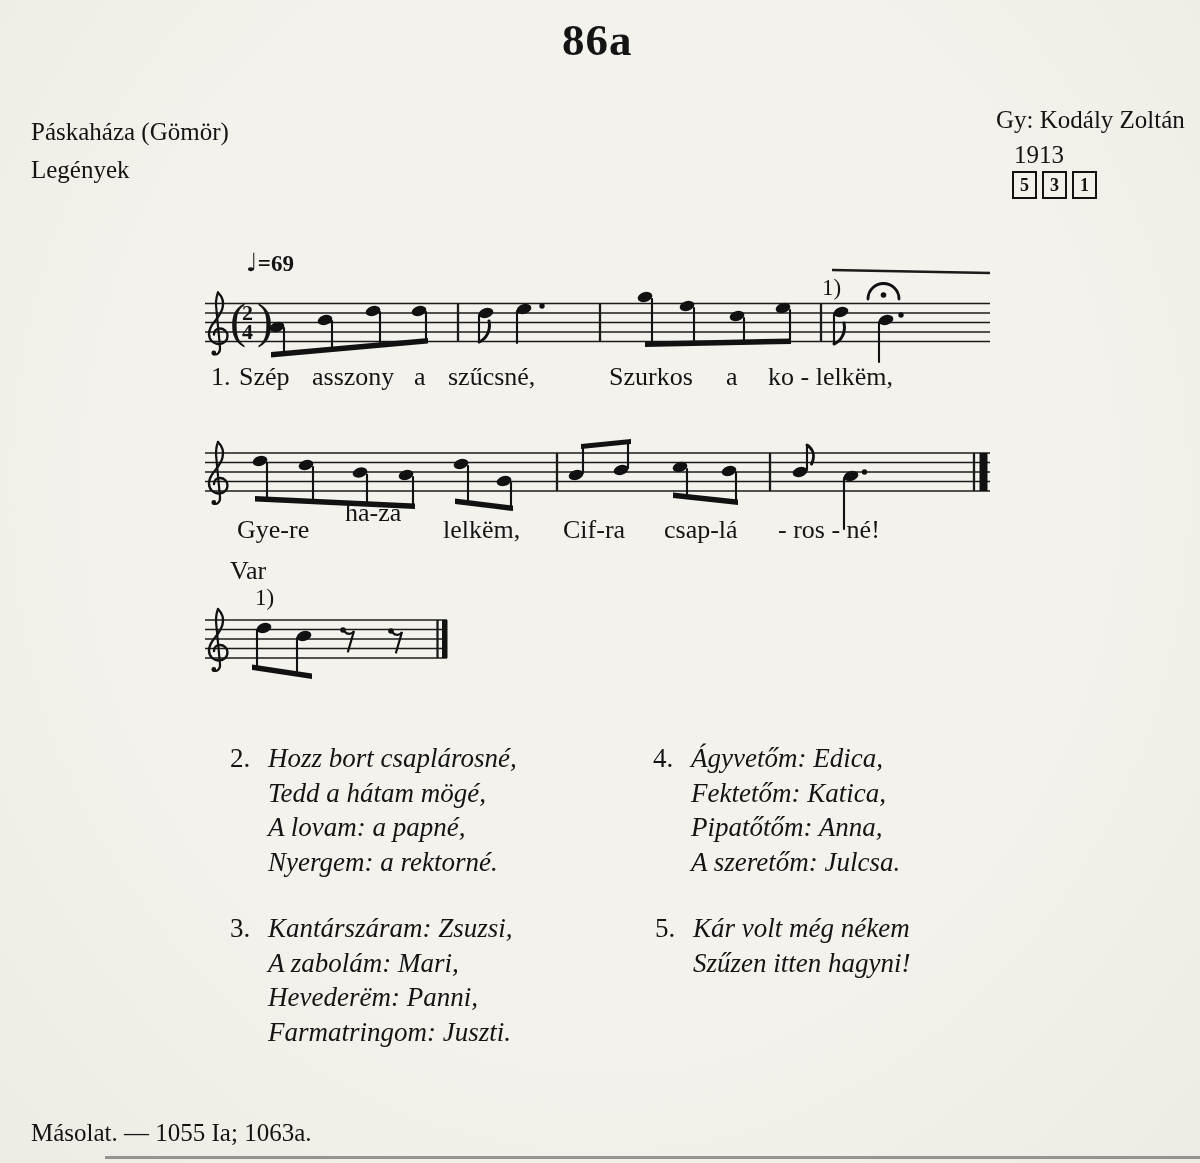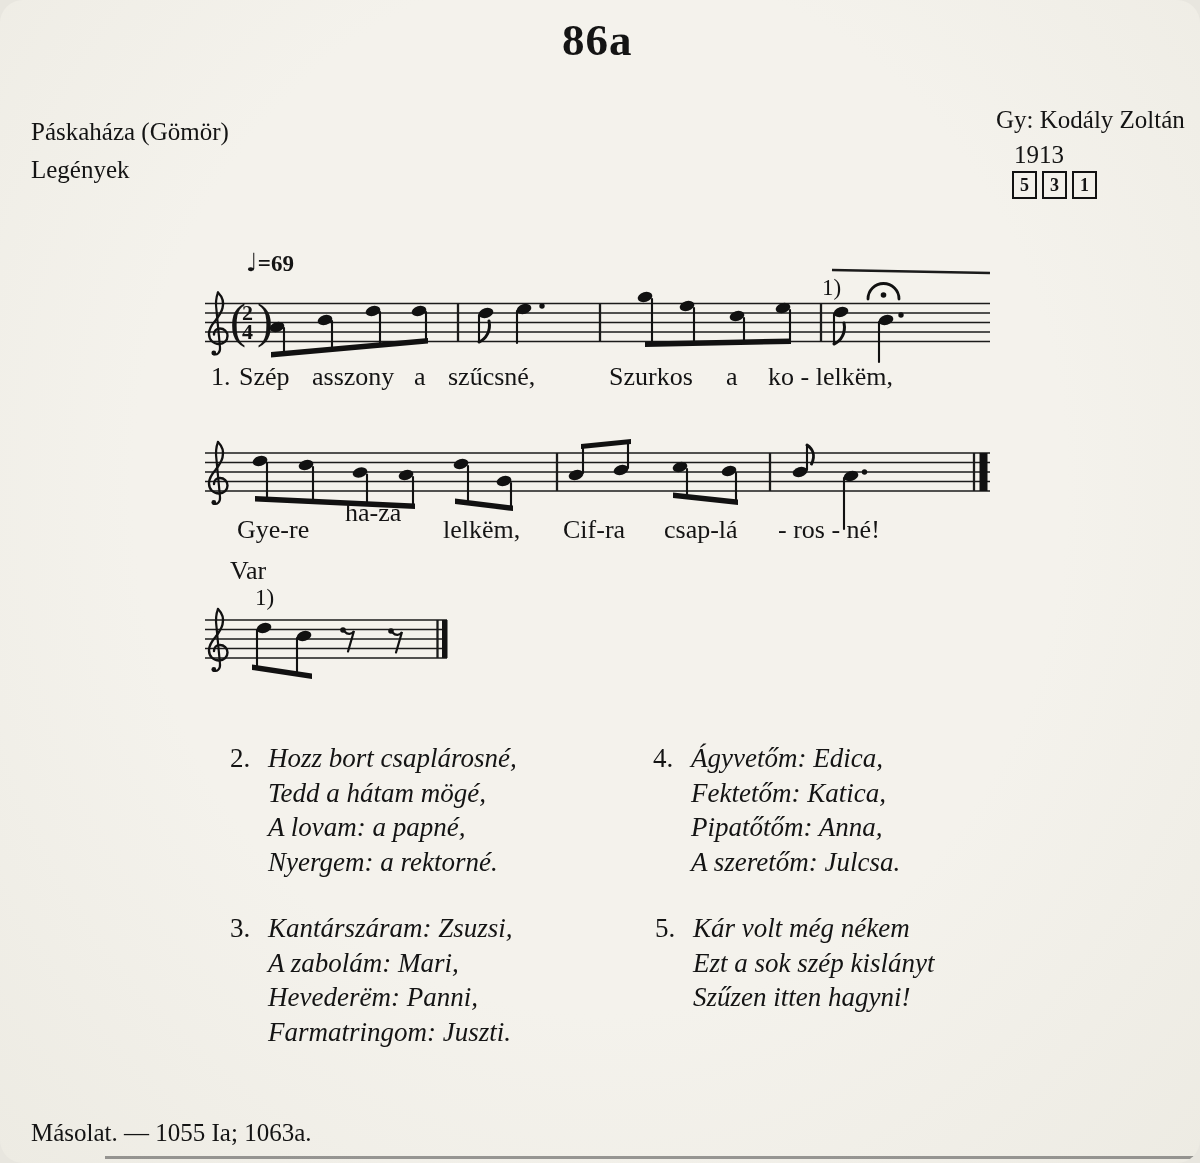--- a/index.html
+++ b/index.html
@@ -1,21 +1,20 @@
 <!DOCTYPE html>
 <html><head>
 <meta charset="utf-8">
 <style>
   html,body{margin:0;padding:0;background:#e8e6df;}
   .page{
     position:relative; width:1200px; height:1163px; overflow:hidden;
     background:radial-gradient(ellipse at 50% 42%, #f4f2ec 55%, #edebe3 100%);
     font-family:"Liberation Serif","DejaVu Serif",serif;
     color:#141414;
-    border-radius:23px;
   }
   .abs{position:absolute;}
   .title{font-size:45px; font-weight:bold; letter-spacing:1px;}
   .hdr{font-size:25px;}
   .boxrow{display:flex; gap:5px;}
   .cadence-box{
     width:21px; height:24px; border:2.5px solid #121212;
     display:flex; align-items:center; justify-content:center;
     font-size:18px; font-weight:bold; line-height:1;
   }
@@ -263,21 +262,20 @@
       <div>Ágyvetőm: Edica,</div>
       <div>Fektetőm: Katica,</div>
       <div>Pipatőtőm: Anna,</div>
       <div>A szeretőm: Julcsa.</div>
     </div>
   </div>
   <div class="verse" style="left:655px; top:911px;">
     <span class="vnum">5.</span>
     <div class="vlines">
       <div>Kár volt még nékem</div>
-      <div>Ezt a sok szép kislányt</div>
       <div>Szűzen itten hagyni!</div>
     </div>
   </div>
 
   <div class="abs footnote" style="left:31px; top:1119px;">Másolat. — 1055 Ia; 1063a.</div>
 
   <div class="abs scan-edge" style="left:105px; top:1156px; width:1095px; height:2.5px;"></div>
 
 </div>
 

